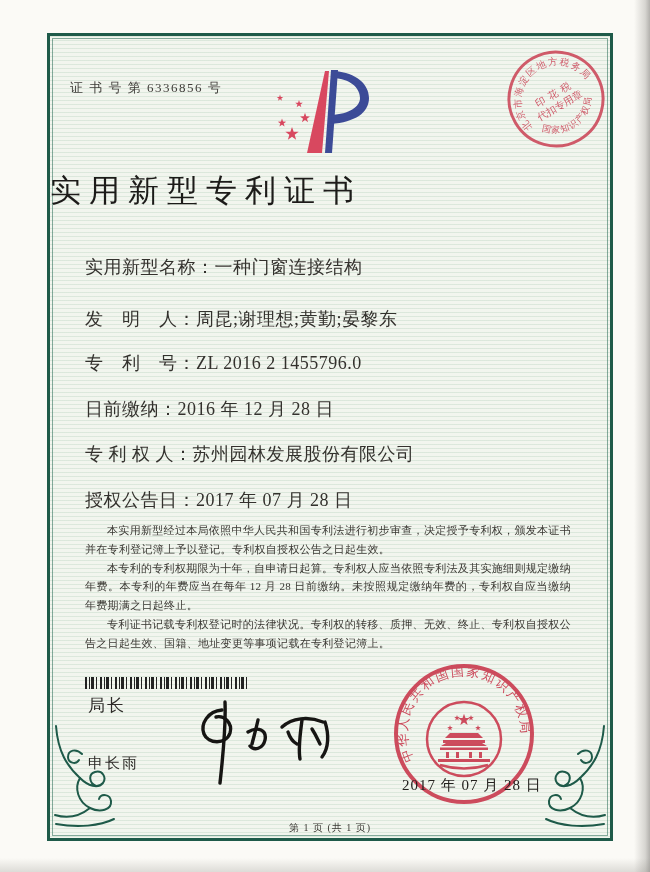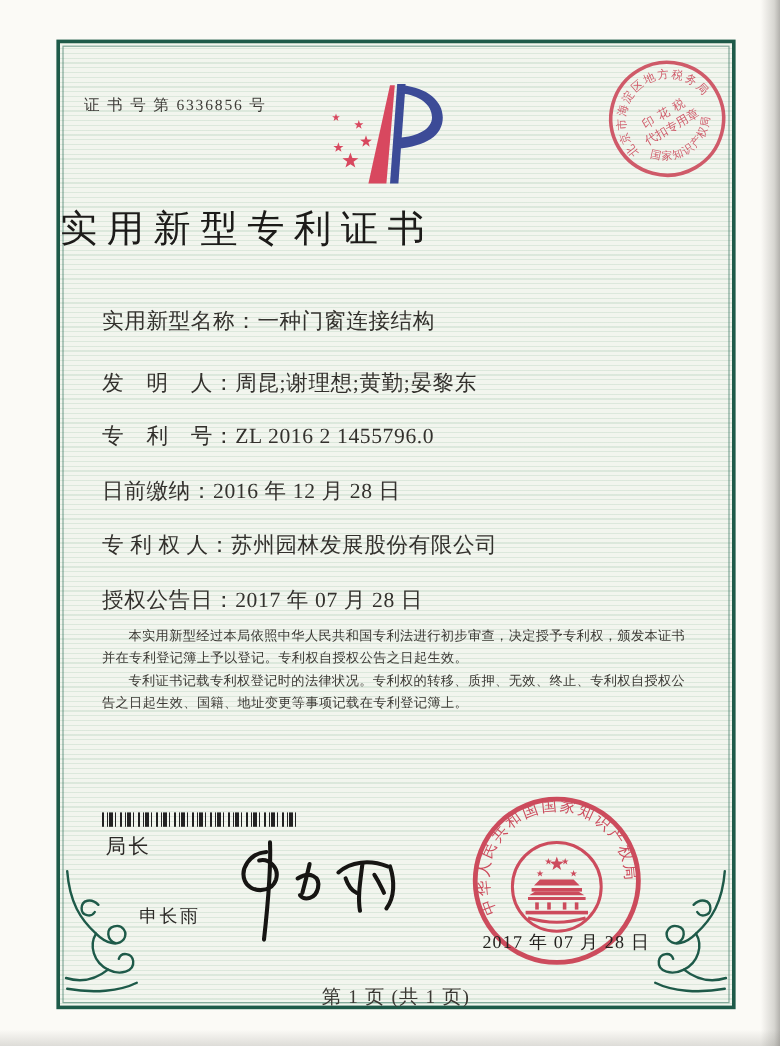--- a/index.html
+++ b/index.html
@@ -27,25 +27,25 @@
   .title{position:absolute;left:0;right:0;top:134px;text-align:left;
     font-size:31px;letter-spacing:8px;color:#1c1b19;font-weight:500;}
   .field{position:absolute;left:35px;font-size:18px;letter-spacing:.5px;color:#33312d;white-space:nowrap;}
   .f0{top:219px}.f1{top:271px}.f2{top:315px}.f3{top:361px}.f4{top:406px}.f5{top:452px}
   .body-text{position:absolute;left:35px;top:485px;width:486px;
     font-size:11px;line-height:18.8px;text-align:justify;color:#3a3833;}
   .body-text p{margin:0;text-indent:2em;letter-spacing:.3px;}
   .barcode{position:absolute;left:35px;top:641px;width:163px;height:12px;
     background:repeating-linear-gradient(90deg,#222 0 2px,transparent 2px 4px,#222 4px 5px,transparent 5px 6px,#222 6px 9px,transparent 9px 11px,#222 11px 12px,transparent 12px 15px);}
   .director-title{position:absolute;left:38px;top:658px;font-size:17px;color:#2c2a27;letter-spacing:2px;}
-  .director-name{position:absolute;left:38px;top:718px;font-size:15px;color:#2c2a27;letter-spacing:2px;margin-left:28px;}
+  .director-name{position:absolute;left:38px;top:718px;font-size:15px;color:#2c2a27;letter-spacing:2px;}
   .signature{position:absolute;left:120px;top:660px;width:175px;height:95px;}
   .big-seal{position:absolute;left:341px;top:625px;width:146px;height:146px;opacity:.9;}
   .seal-date{position:absolute;left:352px;top:740px;font-size:15px;letter-spacing:1px;color:#23211e;z-index:3;}
-  .footer{position:absolute;left:0;right:0;top:785px;text-align:center;font-size:16px;color:#3a3833;letter-spacing:1px;}
+  .footer{position:absolute;left:0;right:0;top:785px;text-align:center;font-size:10px;color:#3a3833;letter-spacing:1px;}
   .flourish{position:absolute;width:92px;height:112px;bottom:2px;}
   .flourish.right{right:2px;}
   .flourish.left{left:2px;transform:scaleX(-1);}
   svg{display:block;}
 </style>
 </head>
 <body>
 
 <svg width="0" height="0" style="position:absolute">
   <defs>
@@ -100,20 +100,21 @@
 
   <div class="field f0"><span>实用新型名称：</span><span>一种门窗连接结构</span></div>
   <div class="field f1"><span>发　明　人：</span><span>周昆;谢理想;黄勤;晏黎东</span></div>
   <div class="field f2"><span>专　利　号：</span><span>ZL 2016 2 1455796.0</span></div>
   <div class="field f3"><span>日前缴纳：</span><span>2016 年 12 月 28 日</span></div>
   <div class="field f4"><span>专 利 权 人：</span><span>苏州园林发展股份有限公司</span></div>
   <div class="field f5"><span>授权公告日：</span><span>2017 年 07 月 28 日</span></div>
 
   <div class="body-text">
     <p>本实用新型经过本局依照中华人民共和国专利法进行初步审查，决定授予专利权，颁发本证书并在专利登记簿上予以登记。专利权自授权公告之日起生效。</p>
+    <p>本专利的专利权期限为十年，自申请日起算。专利权人应当依照专利法及其实施细则规定缴纳年费。本专利的年费应当在每年 12 月 28 日前缴纳。未按照规定缴纳年费的，专利权自应当缴纳年费期满之日起终止。</p>
     <p>专利证书记载专利权登记时的法律状况。专利权的转移、质押、无效、终止、专利权自授权公告之日起生效、国籍、地址变更等事项记载在专利登记簿上。</p>
   </div>
 
   <div class="barcode"></div>
 
   <div class="director-title">局长</div>
   <div class="director-name">申长雨</div>
 
   <svg class="signature" viewBox="0 0 175 95">
     <g fill="none" stroke="#161513" stroke-width="3.4" stroke-linecap="round">

